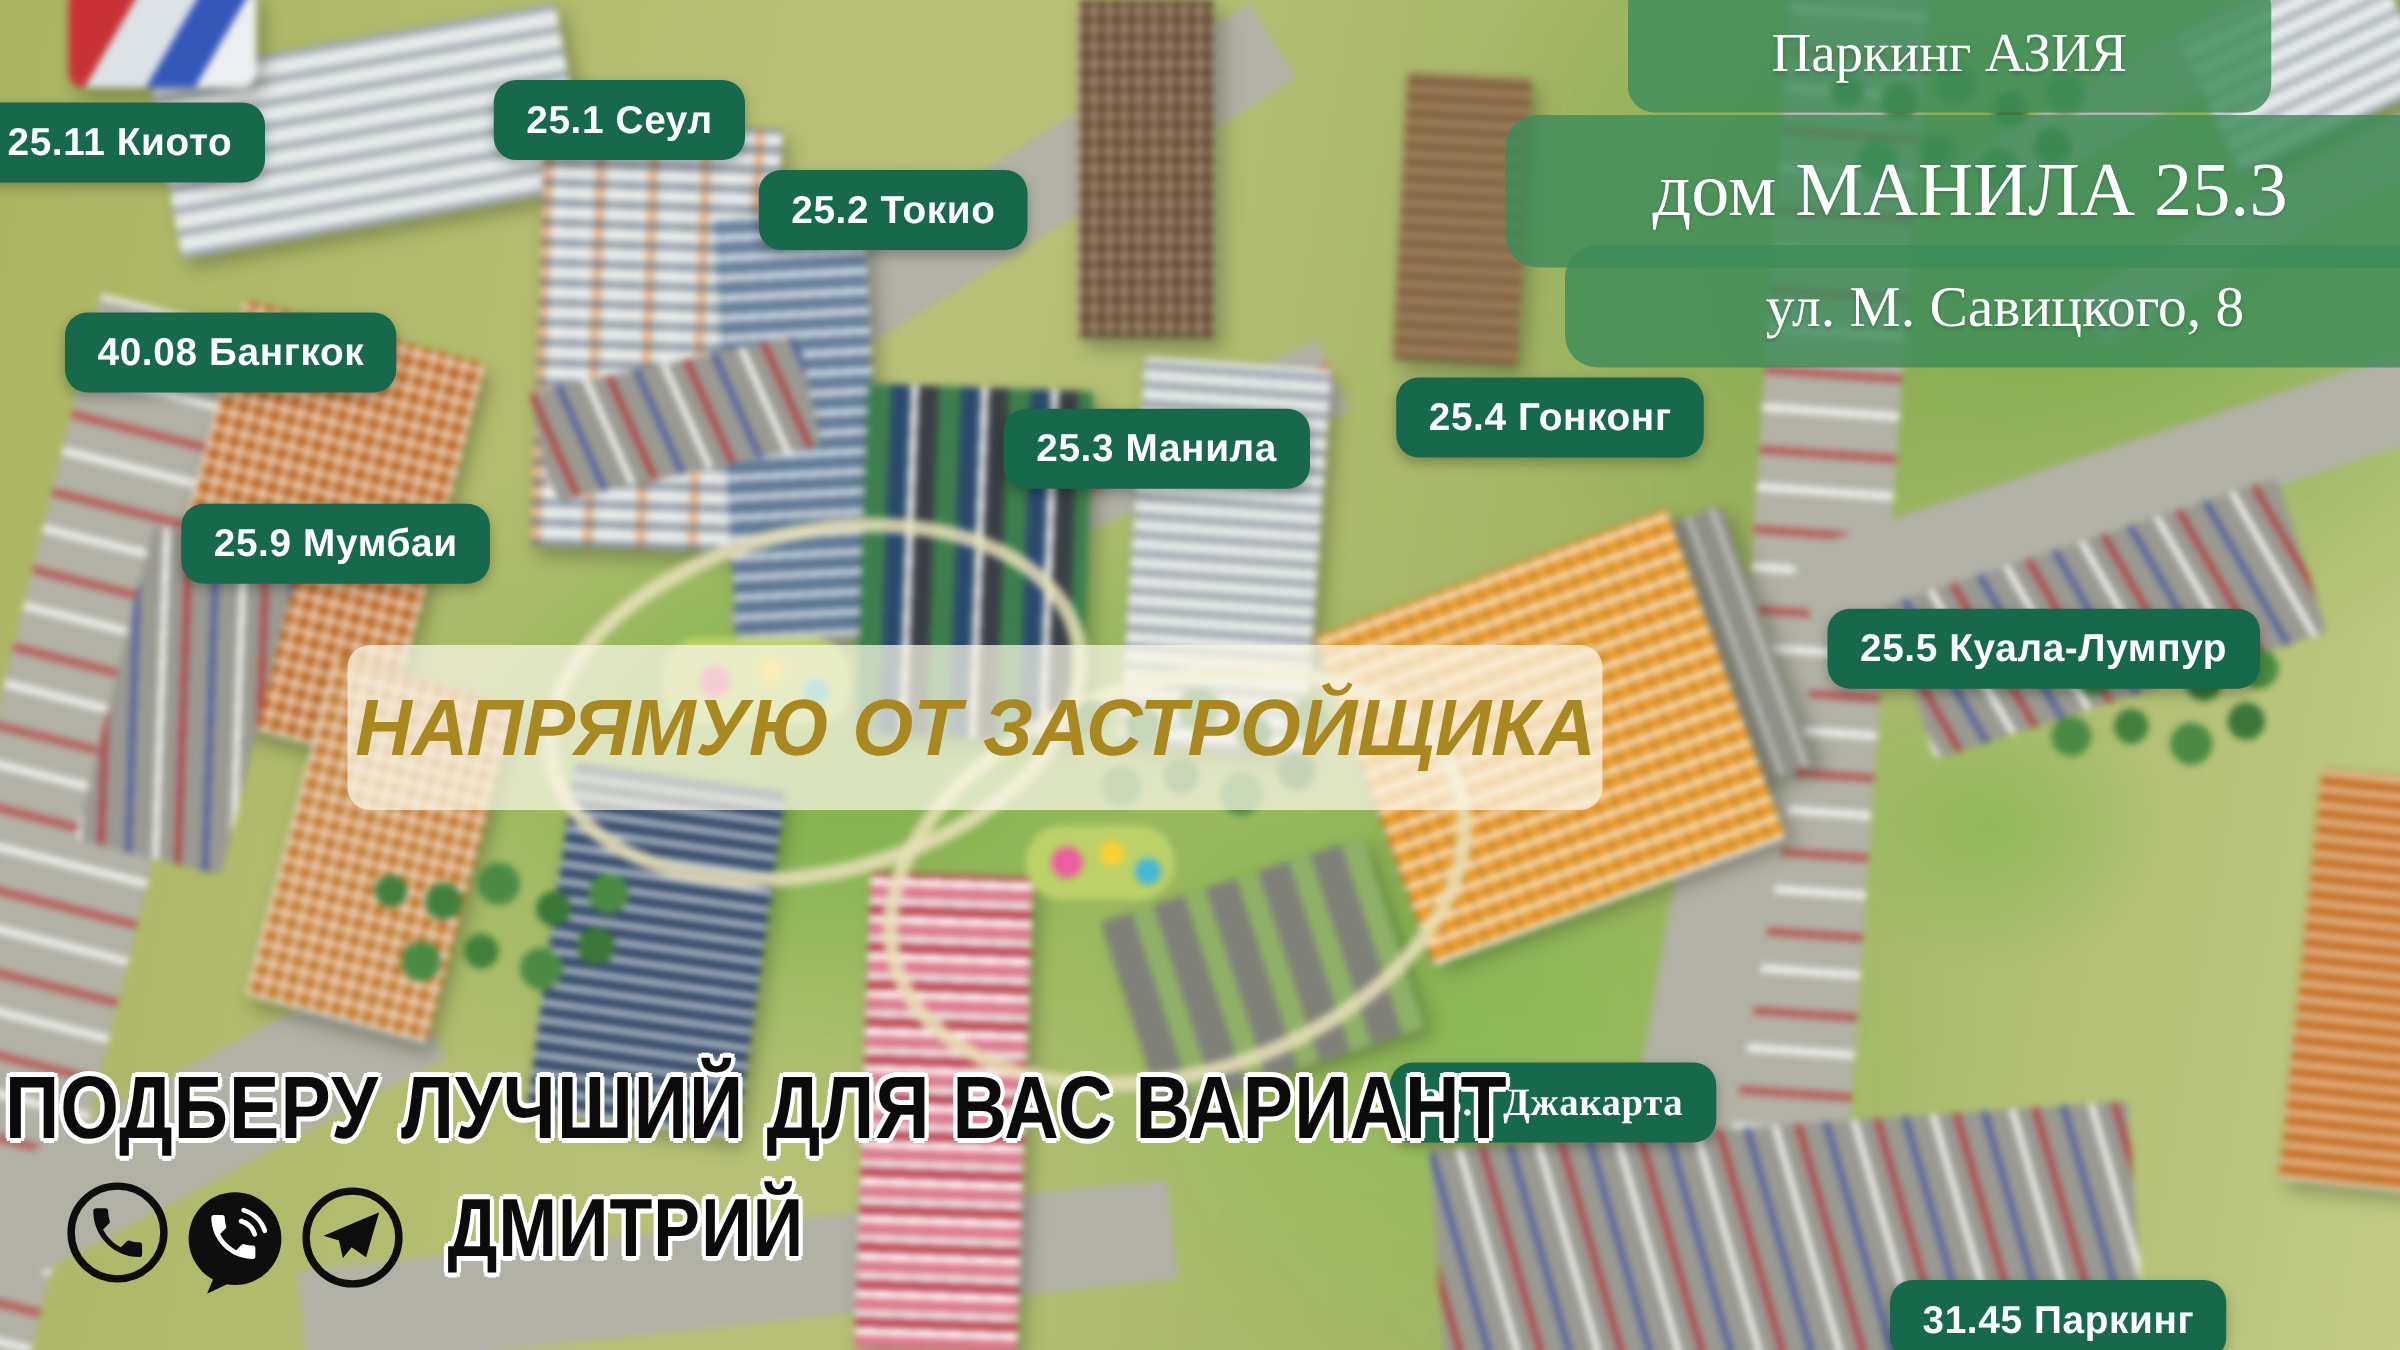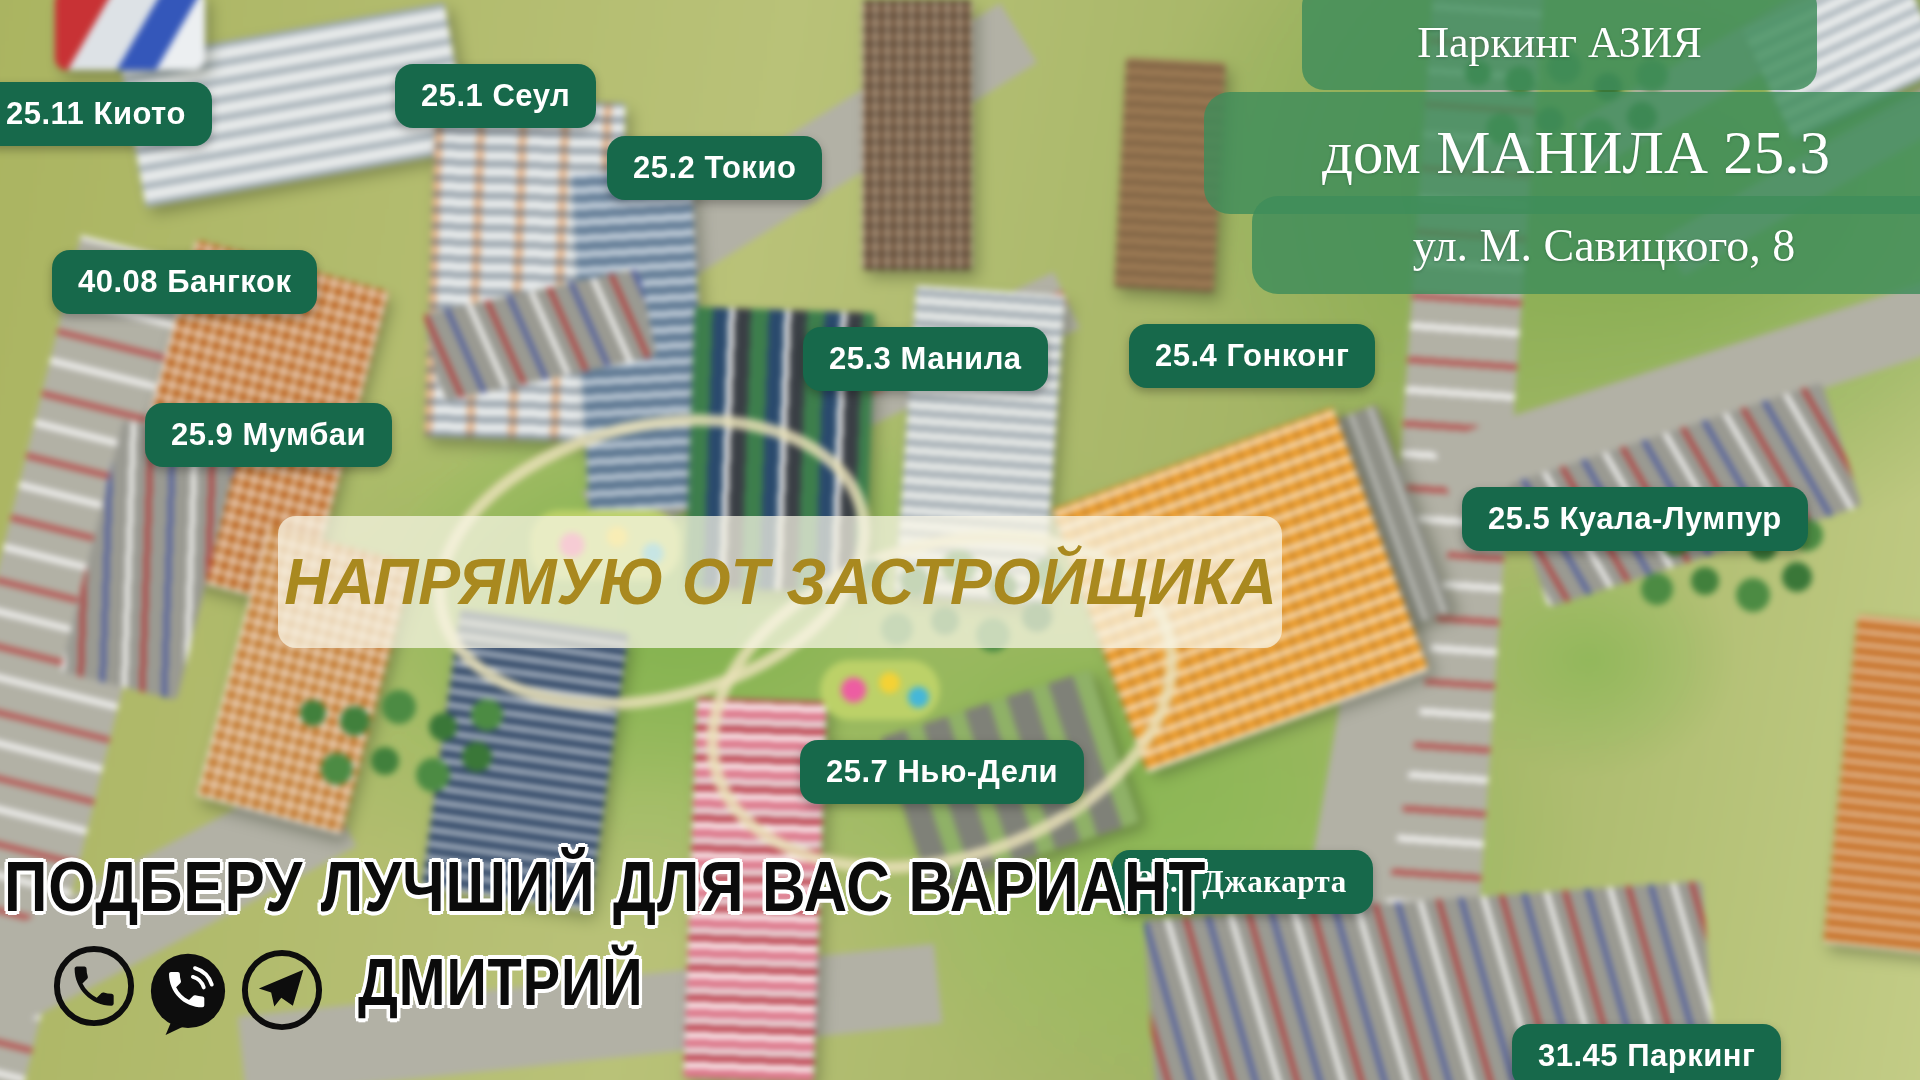--- a/index.html
+++ b/index.html
@@ -161,28 +161,25 @@
   </div>
       <div class="map-label" style="left: 52px; top: 250px;">
     <span class="map-label-text">40.08 Бангкок</span>
   </div>
       <div class="map-label" style="left: 145px; top: 403px;">
     <span class="map-label-text">25.9 Мумбаи</span>
   </div>
       <div class="map-label" style="left: 803px; top: 327px;">
     <span class="map-label-text">25.3 Манила</span>
   </div>
-      <div class="map-label" style="left: 1117px; top: 324px; margin-left: 12px;">
+      <div class="map-label" style="left: 1117px; top: 302px;">
     <span class="map-label-text">25.4 Гонконг</span>
   </div>
       <div class="map-label" style="left: 1462px; top: 487px; text-align: right;">
     <span class="map-label-text">25.5 Куала-Лумпур</span>
-  </div>
-      <div class="map-label" style="left: 800px; top: 740px; --tailx: 32%;">
-    <span class="map-label-text">25.7 Нью-Дели</span>
   </div>
       <div class="map-label" style="left: 1112px; top: 850px; font-family: Liberation Serif, serif;">
     <span class="map-label-text">25.6 Джакарта</span>
   </div>
       <div class="map-label no-tail" style="left: 1512px; top: 1024px;">
     <span class="map-label-text">31.45 Паркинг</span>
   </div>
     </div>
 
   <div class="outline-black promo-line1">ПОДБЕРУ ЛУЧШИЙ ДЛЯ ВАС ВАРИАНТ</div>

